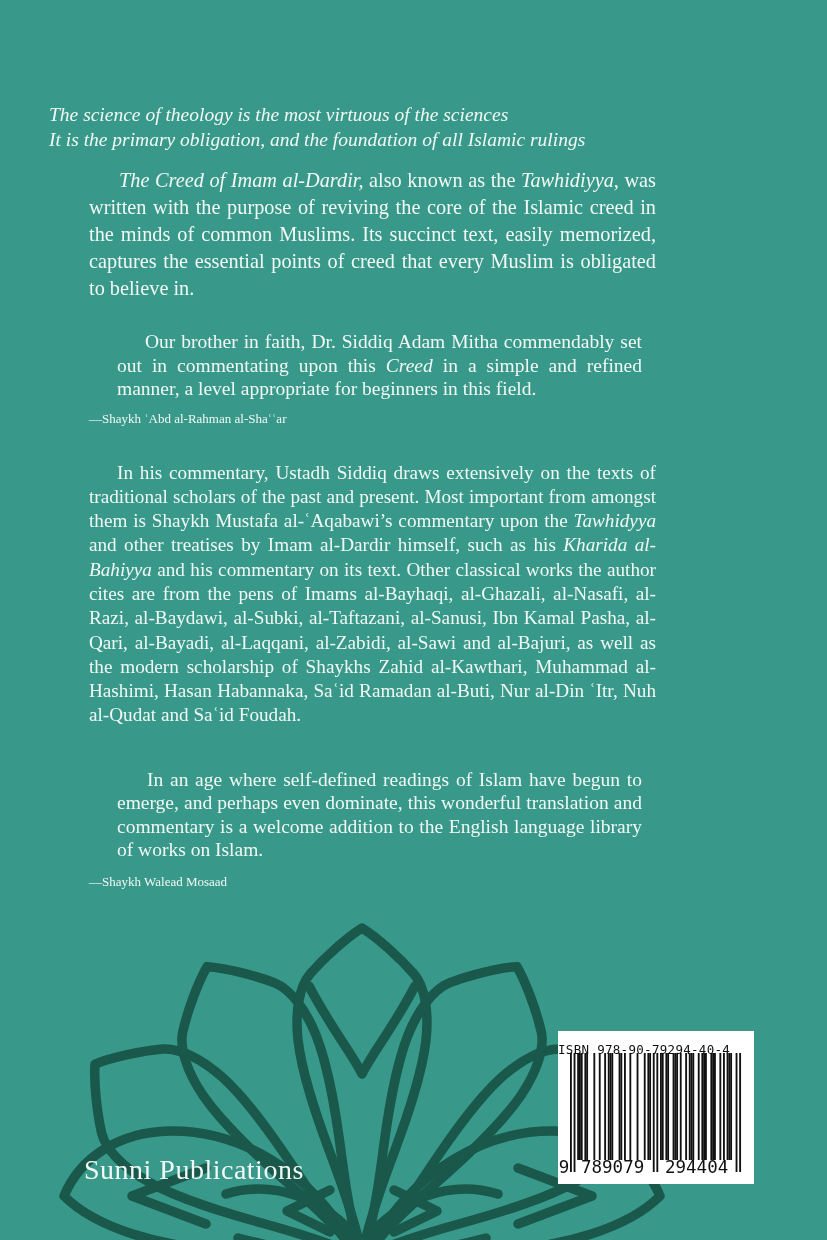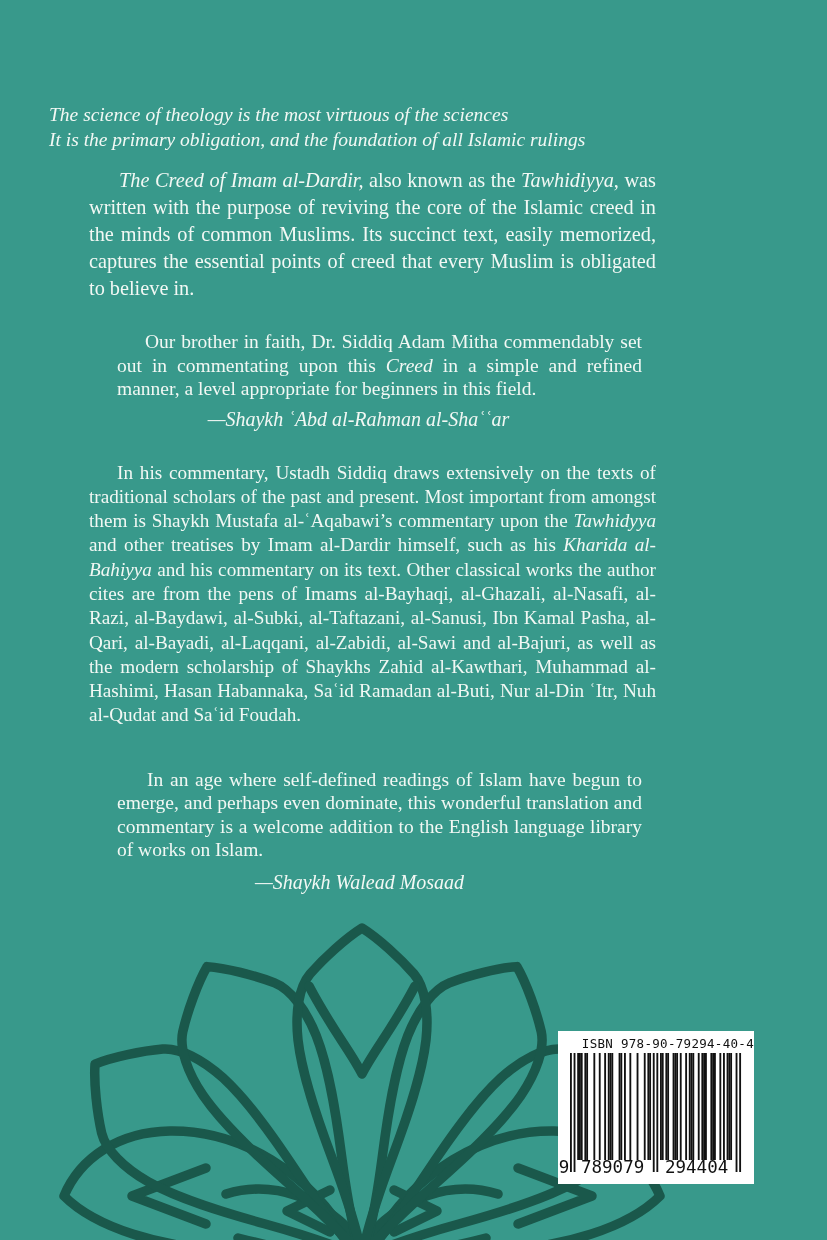--- a/index.html
+++ b/index.html
@@ -36,39 +36,39 @@
   }
   .body-para{
     margin-top:30px;font-size:19.2px;line-height:24.3px;text-indent:28px;text-align:justify;
   }
   .quote{
     margin:28px 14px 0 28px;font-size:19.5px;line-height:23.5px;
     text-align:justify;text-indent:28px;
   }
   .quote.second{margin-top:40px;text-indent:30px}
   .attr{
-    margin-top:6px;padding-right:28px;text-align:center;
-    font-style:italic;font-size:20px;line-height:24px;
+    margin-top:6px;padding-right:28px;text-align:left;
+    font-size:13px;line-height:24px;
   }
   .attr.second{margin-top:8px;padding-right:26px}
   i{}
 
   
   .publisher{
     position:absolute;left:84px;top:1154px;z-index:3;
     font-size:28px;letter-spacing:.5px;white-space:nowrap;
   }
 
   
   .barcode{
     position:absolute;left:558px;top:1031px;width:196px;height:153px;
     background:var(--barcode-bg);z-index:4;
   }
   .isbn{
-    padding-top:5px;text-align:right;white-space:nowrap;
+    padding-top:11px;text-align:left;white-space:nowrap;
     font-family:"DejaVu Sans Mono",monospace;font-size:12.5px;
     letter-spacing:.3px;color:var(--barcode-ink);
   }
   .bars{position:absolute;left:0;top:22px;fill:var(--barcode-ink)}
   .bd{
     position:absolute;top:126px;text-align:center;white-space:nowrap;
     font-family:"DejaVu Sans Mono",monospace;font-size:17.5px;color:var(--barcode-ink);
   }
   .bd-9{left:0;width:12px}
   .bd-g1{left:23px;width:63px}
@@ -116,20 +116,21 @@
 
     <p class="quote"><span>Our brother in faith, Dr. Siddiq Adam Mitha commendably set out in commentating upon this </span><i>Creed</i><span> in a simple and refined manner, a level appropriate for beginners in this field.</span></p>
     <p class="attr">—Shaykh ʿAbd al-Rahman al-Shaʿʿar</p>
 
     <p class="body-para"><span>In his commentary, Ustadh Siddiq draws extensively on the texts of traditional scholars of the past and present. Most important from amongst them is Shaykh Mustafa al-ʿAqabawi’s commentary upon the </span><i>Tawhidyya</i><span> and other treatises by Imam al-Dardir himself, such as his </span><i>Kharida al-Bahiyya</i><span> and his commentary on its text. Other classical works the author cites are from the pens of Imams al-Bayhaqi, al-Ghazali, al-Nasafi, al-Razi, al-Baydawi, al-Subki, al-Taftazani, al-Sanusi, Ibn Kamal Pasha, al-Qari, al-Bayadi, al-Laqqani, al-Zabidi, al-Sawi and al-Bajuri, as well as the modern scholarship of Shaykhs Zahid al-Kawthari, Muhammad al-Hashimi, Hasan Habannaka, Saʿid Ramadan al-Buti, Nur al-Din ʿItr, Nuh al-Qudat and Saʿid Foudah.</span></p>
 
     <p class="quote second"><span>In an age where self-defined readings of Islam have begun to emerge, and perhaps even dominate, this wonderful translation and commentary is a welcome addition to the English language library of works on Islam.</span></p>
     <p class="attr second">—Shaykh Walead Mosaad</p>
   </div>
 
+  <div class="publisher">Sunni Publications</div>
 
   <div class="barcode">
     <div class="isbn">ISBN 978-90-79294-40-4</div>
     <svg id="bars" class="bars" width="196" height="120">
         <rect x="12.00" y="0" width="1.85" height="119"></rect>
         <rect x="15.60" y="0" width="1.85" height="119"></rect>
         <rect x="19.20" y="0" width="1.85" height="107"></rect>
         <rect x="21.00" y="0" width="1.85" height="107"></rect>
         <rect x="22.80" y="0" width="1.85" height="107"></rect>
         <rect x="26.40" y="0" width="1.85" height="107"></rect>

